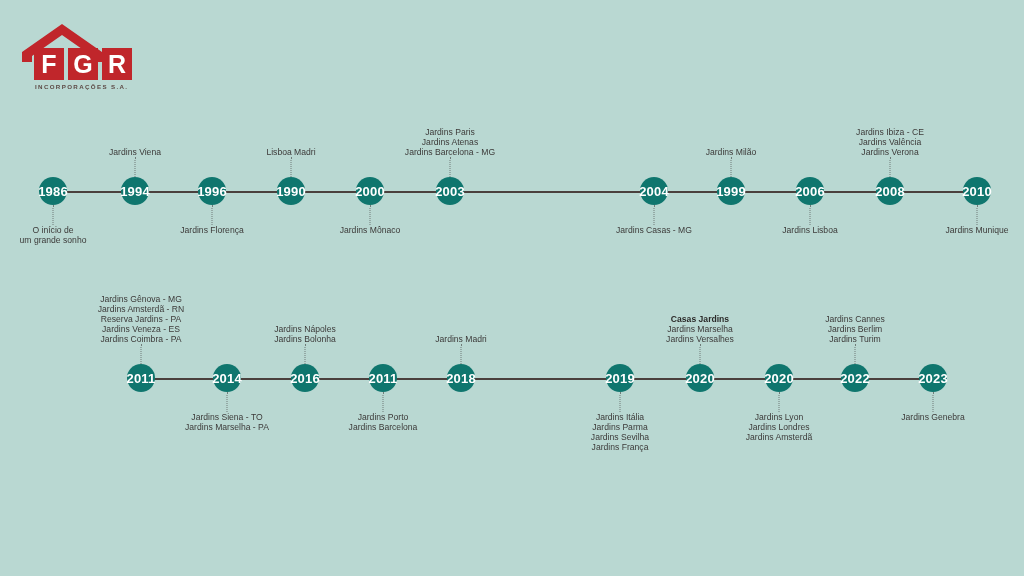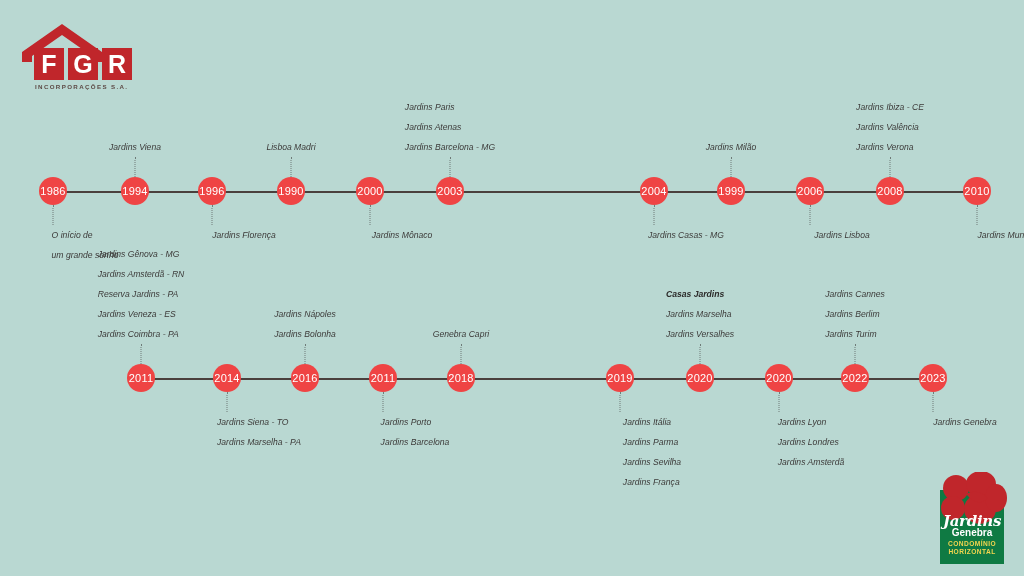--- a/index.html
+++ b/index.html
@@ -28,39 +28,39 @@
   }
 
   
   .timeline { position: absolute; height: 0; }
   .axis {
     position: absolute; height: 2px; background: #4a403d; top: 0;
     left: 0; right: 0;
   }
   .node {
     position: absolute; width: 28px; height: 28px; border-radius: 50%;
-    background: #ef4444; color: #ffffff;
+    background: #0f766e; color: #ffffff;
     display: flex; align-items: center; justify-content: center;
-    font-size: 11px; font-weight: normal; letter-spacing: .2px;
+    font-size: 13px; font-weight: bold; letter-spacing: .2px;
     transform: translate(-50%, -50%);
   }
   .lead {
     position: absolute; width: 0; border-left: 1px dotted #6e7b78;
     left: 0; transform: translateX(-0.5px);
   }
   .lead.up   { height: 20px; bottom: 14px; }
   .lead.down { height: 20px; top: 14px; }
 
   .caption {
     position: absolute; left: 50%; transform: translateX(-50%);
-    text-align: left; white-space: nowrap;
-    color: #3c3a39; font-size: 8.6px; line-height: 20px; font-style: italic;
+    text-align: center; white-space: nowrap;
+    color: #3c3a39; font-size: 8.6px; line-height: 10px;
   }
   .caption.above { bottom: 34px; }
-  .caption.below { top: 34px; margin-left: 32px; }
+  .caption.below { top: 34px; }
   .caption .bold { font-weight: bold; color: #2b2a29; }
 
   .anchor { position: absolute; top: 0; width: 0; height: 0; }
 
   
   .jg-logo { position: absolute; left: 930px; top: 472px; width: 84px; height: 92px; }
   .jg-card { position: absolute; left: 10px; top: 18px; width: 64px; height: 74px; background: #0f7a43; }
   .jg-flower { position: absolute; left: 6px; top: 0px; width: 72px; height: 56px; }
   .jg-script {
     position: absolute; left: 0; top: 40px; width: 84px; text-align: center;
@@ -171,21 +171,21 @@
           <div class="caption above">Jardins Nápoles<br>Jardins Bolonha</div>
         </div>
         <div class="anchor" style="left: 255px;">
           <div class="node">2011</div>
           <div class="lead down"></div>
           <div class="caption below">Jardins Porto<br>Jardins Barcelona</div>
         </div>
         <div class="anchor" style="left: 333px;">
           <div class="node">2018</div>
           <div class="lead up"></div>
-          <div class="caption above">Genebra Capri</div>
+          <div class="caption above">Jardins Madri</div>
         </div>
         <div class="anchor" style="left: 492px;">
           <div class="node">2019</div>
           <div class="lead down"></div>
           <div class="caption below">Jardins Itália<br>Jardins Parma<br>Jardins Sevilha<br>Jardins França</div>
         </div>
         <div class="anchor" style="left: 572px;">
           <div class="node">2020</div>
           <div class="lead up"></div>
           <div class="caption above"><span class="bold">Casas Jardins</span><br>Jardins Marselha<br>Jardins Versalhes</div>
@@ -201,30 +201,14 @@
           <div class="caption above">Jardins Cannes<br>Jardins Berlim<br>Jardins Turim</div>
         </div>
         <div class="anchor" style="left: 805px;">
           <div class="node">2023</div>
           <div class="lead down"></div>
           <div class="caption below">Jardins Genebra</div>
         </div>
       </div>
     </div>
 
-  <div class="jg-logo">
-    <div class="jg-card"></div>
-    <svg class="jg-flower" viewBox="0 0 72 56">
-      <g fill="#c0262b">
-        <ellipse cx="20" cy="16" rx="13" ry="13"></ellipse>
-        <ellipse cx="45" cy="12" rx="15" ry="13"></ellipse>
-        <ellipse cx="17" cy="36" rx="12" ry="12"></ellipse>
-        <ellipse cx="44" cy="37" rx="16" ry="15"></ellipse>
-        <ellipse cx="60" cy="26" rx="11" ry="14"></ellipse>
-        <path d="M30 22 q12 -6 22 4 q-10 10 -22 -4 Z"></path>
-      </g>
-    </svg>
-    <div class="jg-script">Jardins</div>
-    <div class="jg-name">Genebra</div>
-    <div class="jg-tag">CONDOMÍNIO<br>HORIZONTAL</div>
-  </div>
 
 </div>
 
 </body></html>

